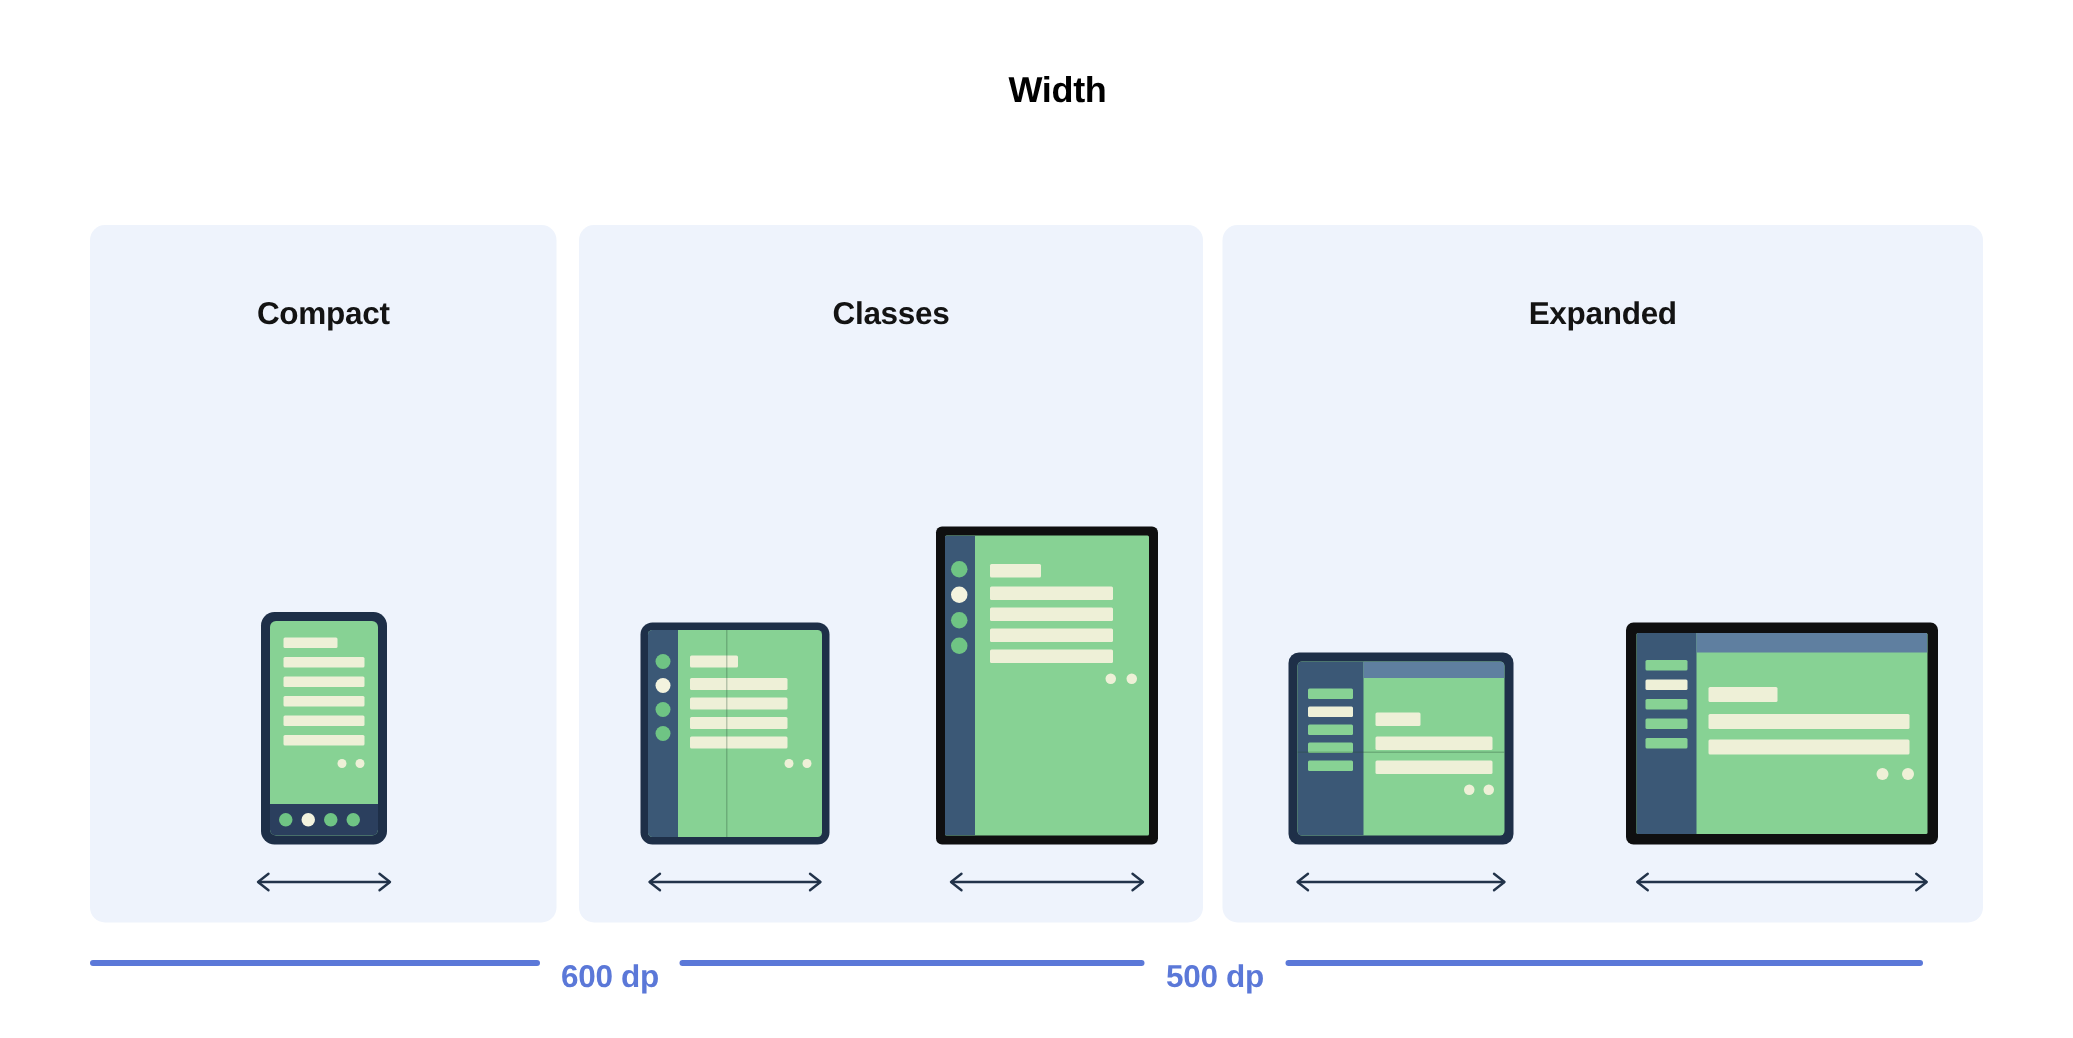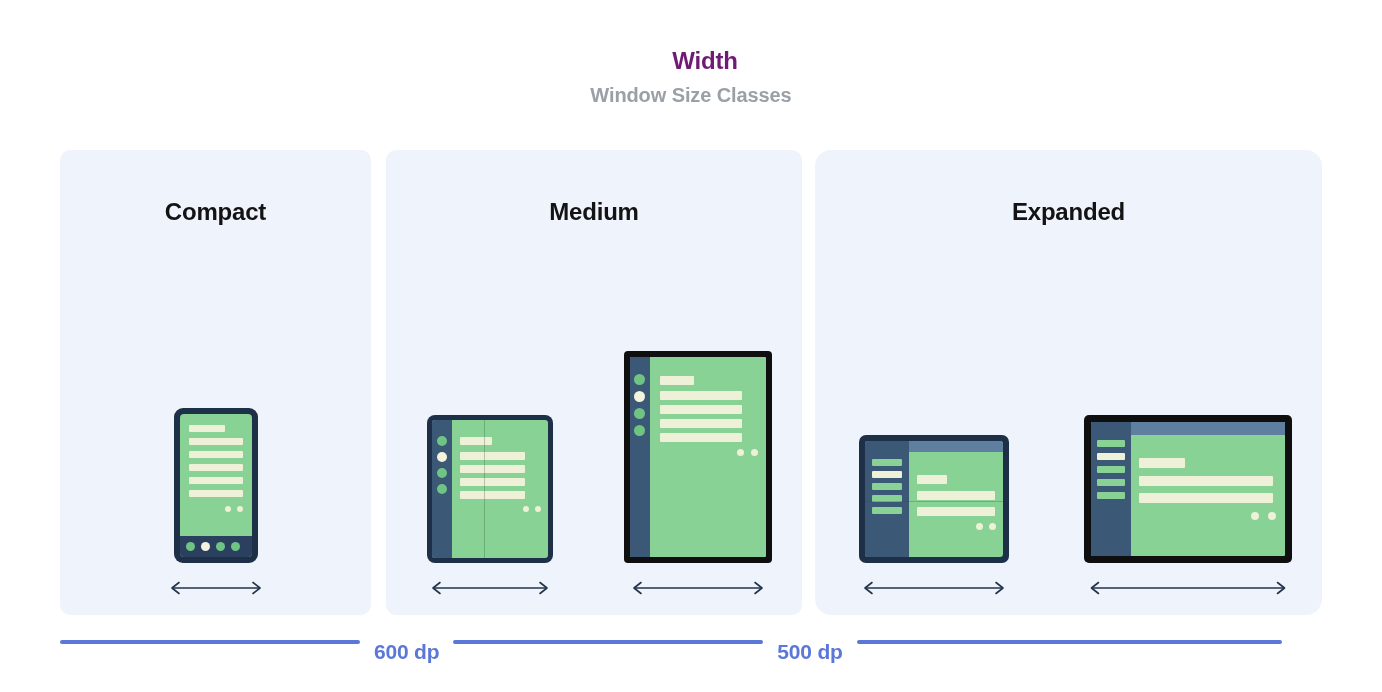--- a/index.html
+++ b/index.html
@@ -20,21 +20,21 @@
   .header {
     position: absolute;
     left: 0;
     top: 46px;
     width: 1382px;
     text-align: center;
   }
   .title {
     font-size: 24px;
     font-weight: bold;
-    color: #701a75;
+    color: #000000;
     letter-spacing: -0.2px;
     line-height: 30px;
     padding-left: 28px;
   }
   .subtitle {
     font-size: 20px;
     font-weight: bold;
     color: #9aa0a6;
     letter-spacing: -0.1px;
     line-height: 26px;
@@ -51,29 +51,29 @@
   }
   .panel {
     position: absolute;
     top: 0;
     height: 465px;
     background: #eef3fc;
     border-radius: 10px;
   }
   .panel-compact  { left: 0px;   width: 311px; }
   .panel-medium   { left: 326px; width: 416px; }
-  .panel-expanded { left: 755px; width: 507px; border-radius: 16px; }
+  .panel-expanded { left: 755px; width: 507px; }
 
   .panel-title {
     position: absolute;
     top: 48px;
     left: 0;
     width: 100%;
     text-align: center;
-    font-size: 24px;
+    font-size: 21px;
     font-weight: bold;
     color: #131313;
     letter-spacing: -0.2px;
   }
 
   
   .stage {
     position: absolute;
     left: 0;
     top: 120px;
@@ -187,21 +187,20 @@
     padding: 0 14px;
     white-space: nowrap;
     letter-spacing: -0.2px;
   }
 </style>
 </head>
 <body>
 
 <div class="header">
   <div class="title">Width</div>
-  <div class="subtitle">Window Size Classes</div>
 </div>
 
 <div class="panels">
 
   <div class="panel panel-compact">
     <div class="panel-title">Compact</div>
 
     <div class="stage">
       <div class="device-slot" style="left:0; width:100%;">
 
@@ -233,21 +232,21 @@
             <polyline points="13,3.5 6,9 13,14.5" fill="none" stroke="#22334a" stroke-width="1.6" stroke-linecap="round" stroke-linejoin="round"></polyline>
             <polyline points="87,3.5 94,9 87,14.5" fill="none" stroke="#22334a" stroke-width="1.6" stroke-linecap="round" stroke-linejoin="round"></polyline>
           </svg>
         </div>
 
       </div>
     </div>
   </div>
 
   <div class="panel panel-medium">
-    <div class="panel-title">Medium</div>
+    <div class="panel-title">Classes</div>
 
     <div class="stage">
 
       <div class="device-slot" style="left:0; width:208px;">
         <div class="device-wrap">
           <div class="device" style="width:126px; height:148px; border-radius:8px;">
             <div class="screen" style="left:5px; top:5px; right:5px; bottom:5px; border-radius:3px;">
               <div class="rail" style="width:20px;">
                 <div class="dot" style="left:5px; top:16px; width:10px; height:10px;"></div>
                 <div class="dot active" style="left:5px; top:32px; width:10px; height:10px;"></div>

